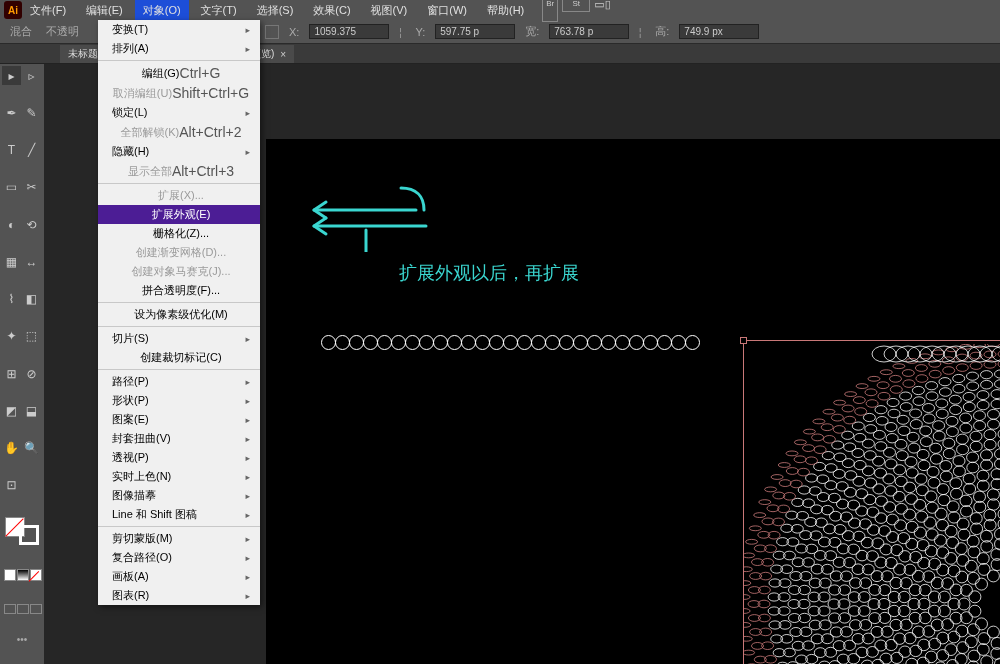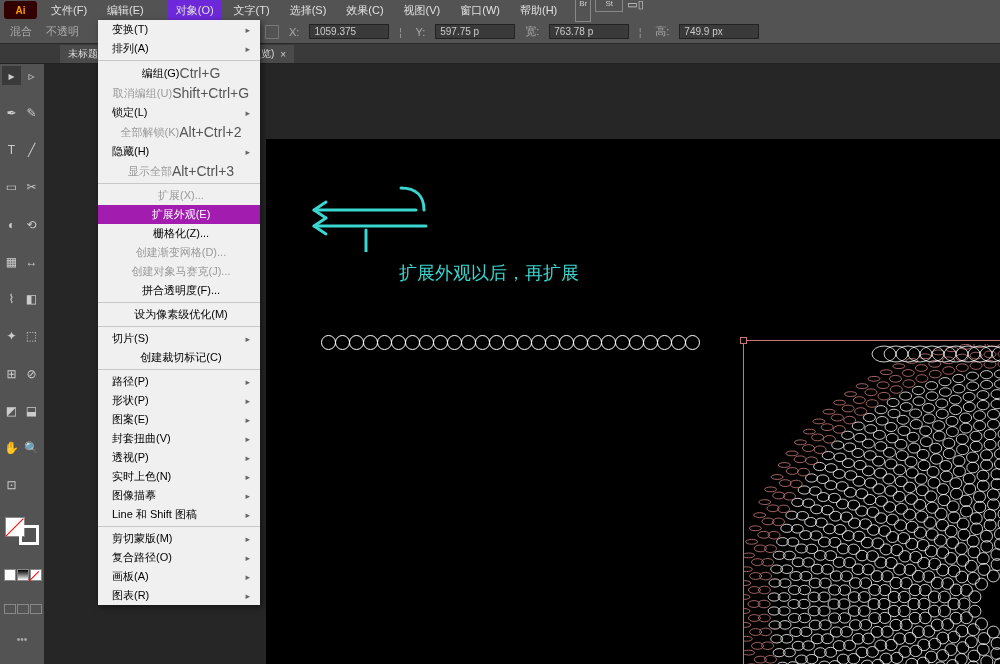--- a/index.html
+++ b/index.html
@@ -1,21 +1,21 @@
 <!DOCTYPE html>
 <html><head>
 <meta charset="utf-8">
 <style>
   * { margin: 0; padding: 0; box-sizing: border-box; font-family: "Microsoft YaHei", Arial, sans-serif; }
   body { background: #323232; width: 1000px; height: 664px; overflow: hidden; position: relative; color: #ccc; font-size: 11px; }
   .titlebar { height: 20px; background: #535353; display: flex; align-items: center; padding-left: 4px; }
-  .app-icon { width: 33px; height: 18px; background: #310000; color: #ff9a00; display: flex; align-items: center; justify-content: center; font-weight: bold; font-size: 10px; border-radius: 3px; margin-right: 6px; }
+  .app-icon { width: 18px; height: 18px; background: #310000; color: #ff9a00; display: flex; align-items: center; justify-content: center; font-weight: bold; font-size: 10px; border-radius: 3px; }
   .menubar { display: flex; gap: 4px; }
   .menubar > div { padding: 3px 8px; cursor: default; color: #e0e0e0; }
-  .menubar > div.open { background: #6d28d9; margin-left: 12px; }
+  .menubar > div.open { background: #1d4ed8; }
   .subbar { height: 24px; background: #535353; display: flex; align-items: center; padding-left: 6px; gap: 6px; color: #ccc; border-bottom: 1px solid #2a2a2a; }
   .subbar .lbl { padding: 0 4px; color: #aaa; }
   .subbar .field { background: #3a3a3a; border: 1px solid #222; color: #ccc; padding: 1px 4px; width: 80px; font-size: 10px; }
   .linkicon { width: 10px; text-align: center; color: #999; }
   .tabbar { height: 20px; background: #3a3a3a; display: flex; align-items: flex-end; padding-left: 60px; border-bottom: 1px solid #222; }
   .tab { background: #4a4a4a; color: #ddd; padding: 2px 8px; font-size: 10px; display: flex; align-items: center; gap: 6px; }
   .tab .close { color: #ccc; }
   .toolcol { position: absolute; left: 0; top: 64px; width: 44px; background: #535353; height: 600px; display: flex; flex-wrap: wrap; padding: 2px; gap: 1px; }
   .toolcol .tool { width: 19px; height: 19px; display: flex; align-items: center; justify-content: center; color: #ccc; font-size: 12px; }
   .toolcol .tool.sel { background: #3a3a3a; }
@@ -42,21 +42,21 @@
   .art-row .c { width: 15px; height: 15px; border: 1px solid #fff; border-radius: 50%; margin-left: -1px; }
   .big-sphere { position: absolute; left: 700px; top: 280px; width: 520px; height: 520px; }
   .big-sphere svg { width: 100%; height: 100%; }
 
   .arrows { position: absolute; left: 262px; top: 118px; color: #3ad6d0; }
 
   
   .dropdown { position: absolute; left: 98px; top: 20px; width: 162px; background: #f0f0f0; color: #000; font-size: 11px; box-shadow: 2px 2px 6px rgba(0,0,0,0.5); z-index: 50; }
   .dropdown .item { display: flex; justify-content: center; padding: 2px 10px 2px 14px; align-items: center; white-space: nowrap; }
   .dropdown .item.disabled { color: #9a9a9a; }
-  .dropdown .item.hovered { background: #a21caf; color: #fff; }
+  .dropdown .item.hovered { background: #4c1d95; color: #fff; }
   .dropdown .sep { height: 1px; background: #c8c8c8; margin: 2px 0; }
   .dropdown .sub::after { content: "▸"; font-size: 9px; color: #666; margin-left: auto; }
   .dropdown .item .sc { color: #555; font-size: 14px; }
 </style>
 </head>
 <body>
 
 <div class="titlebar">
   <div class="app-icon">Ai</div>
   <div class="menubar">

